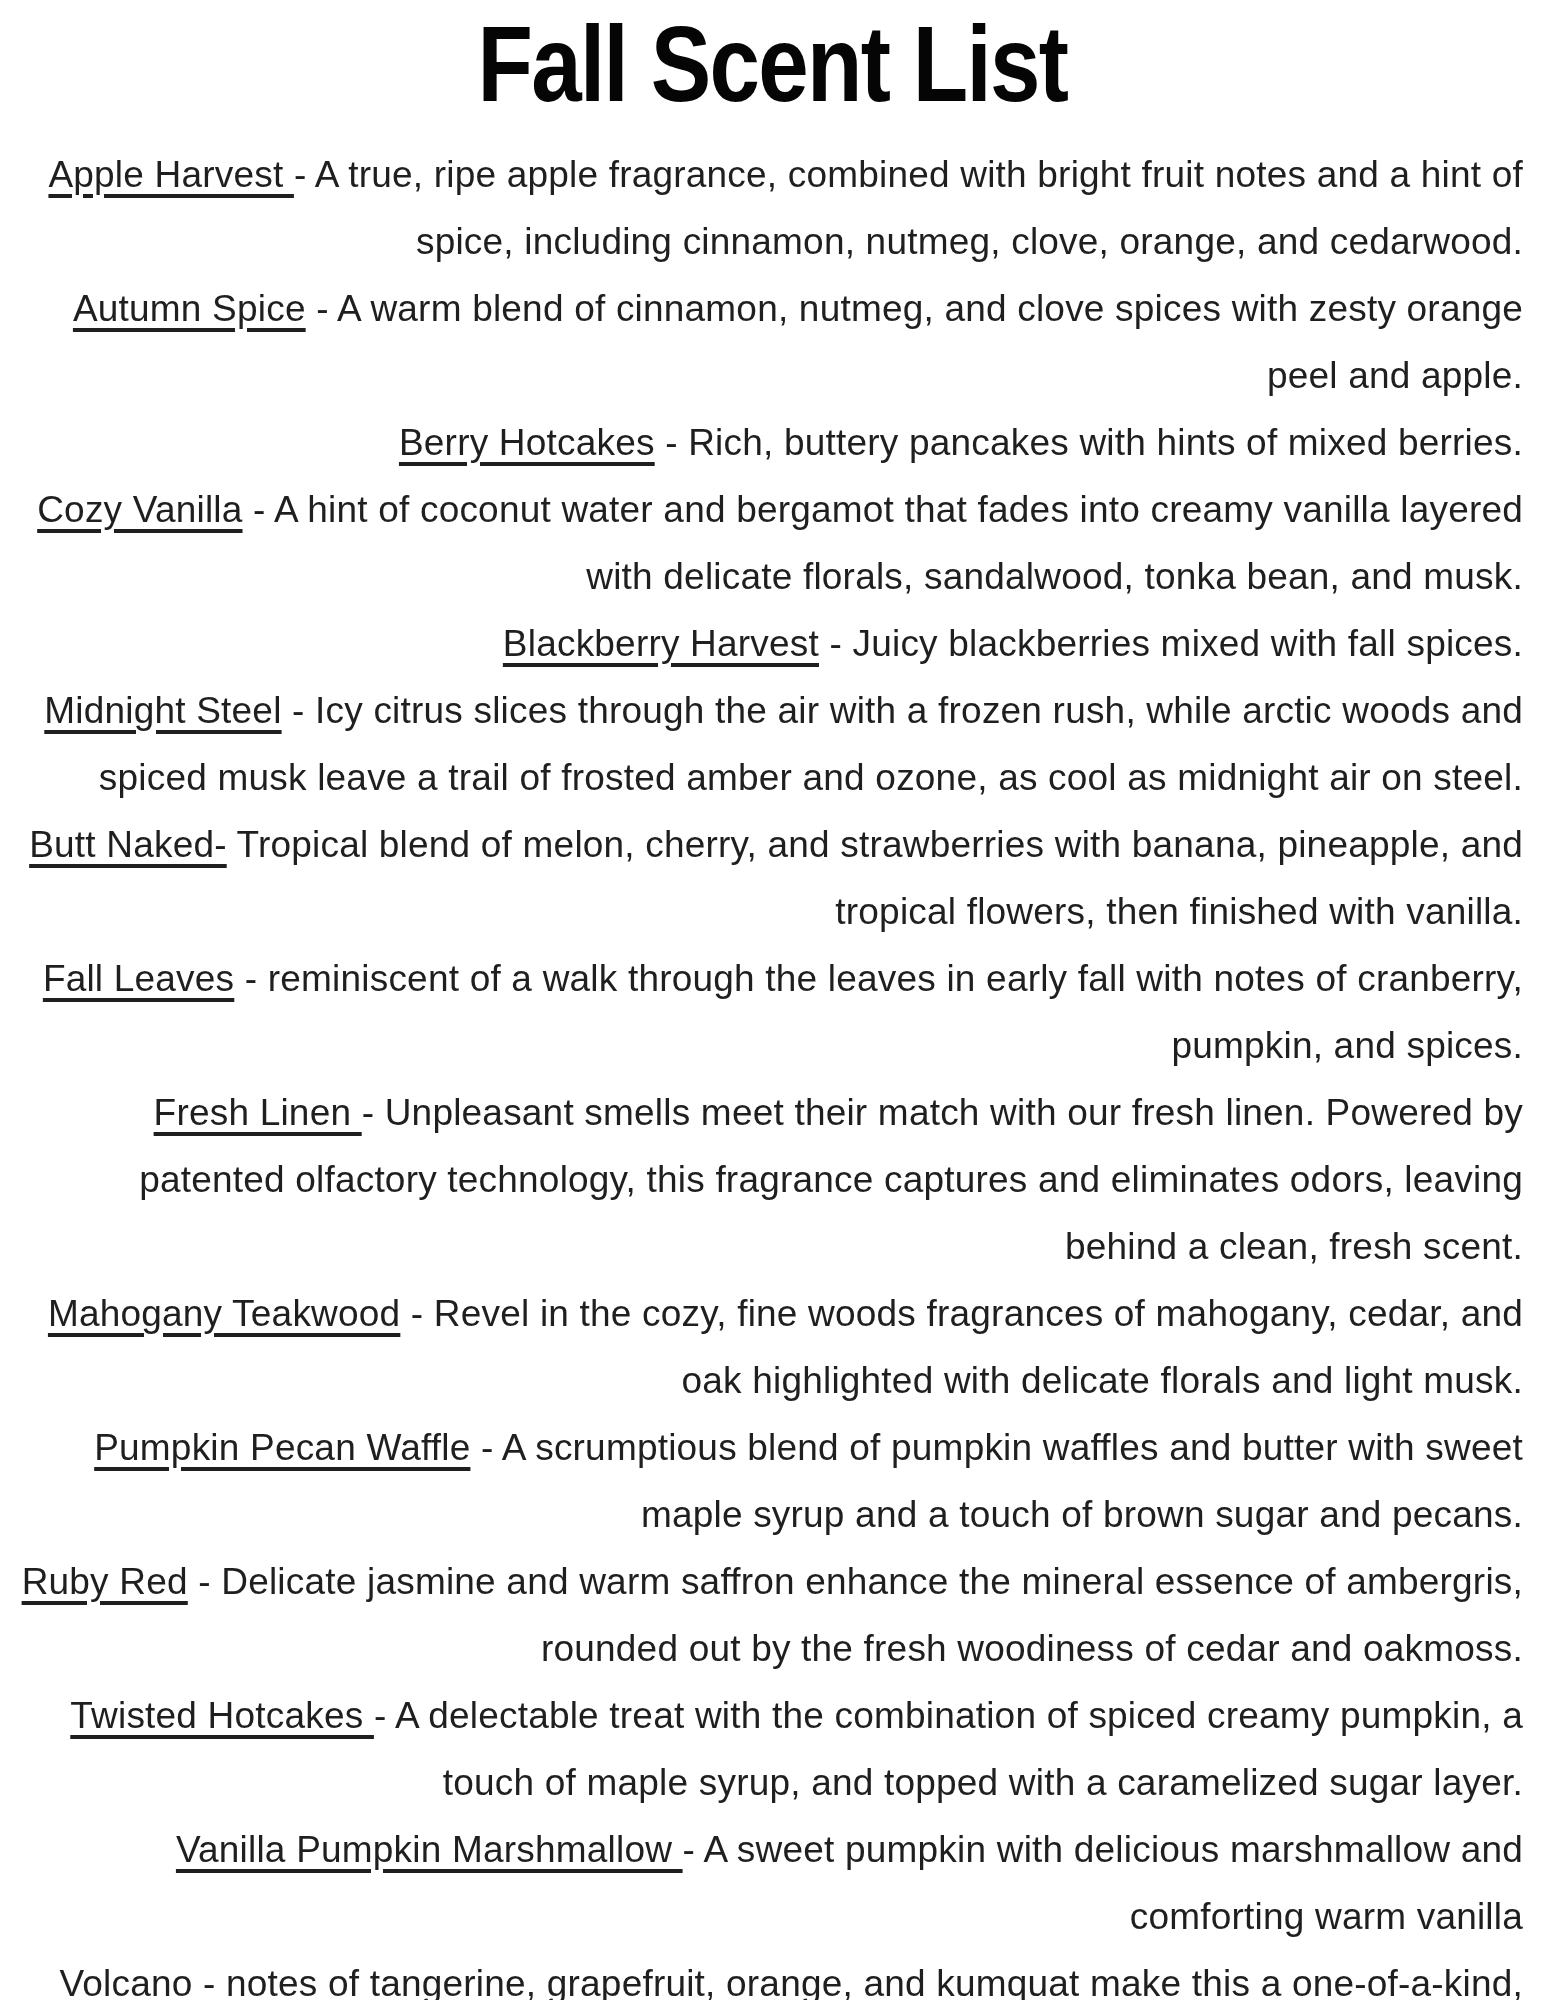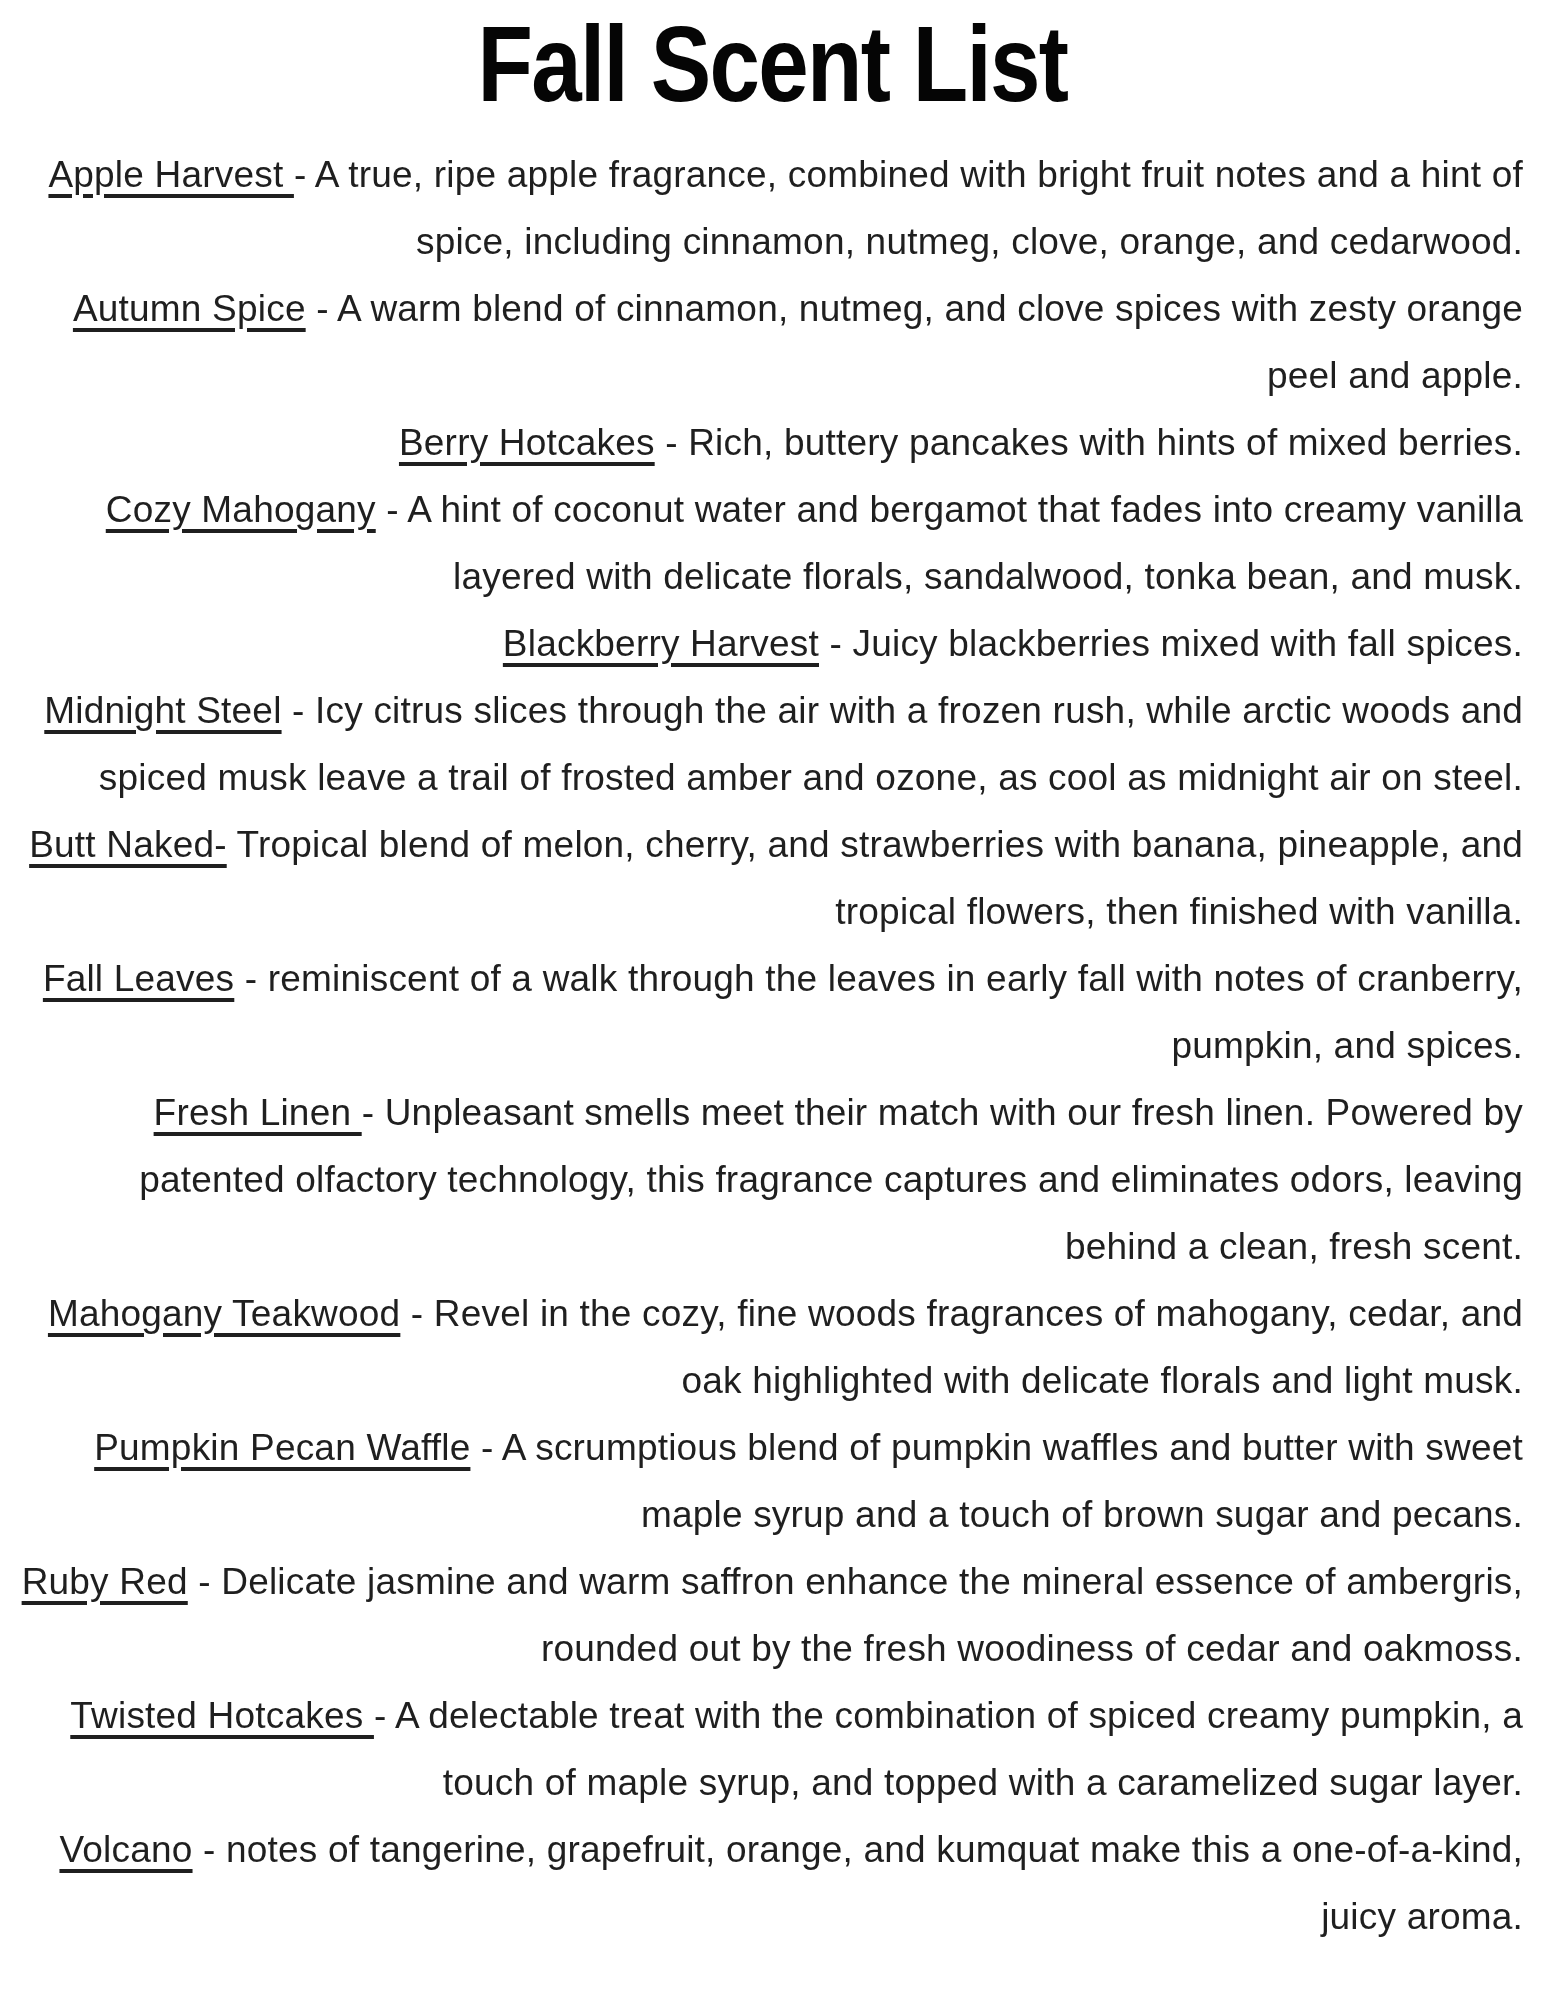--- a/index.html
+++ b/index.html
@@ -56,38 +56,39 @@
 <div class="page">
   <h1 class="doc-title">Fall Scent List</h1>
 
   <div class="scent-list" id="scent-list">
     <p class="entry"><span class="scent-name">Apple Harvest </span><span class="scent-rest">- A true, ripe apple fragrance, combined with bright fruit notes and a hint of spice, including cinnamon, nutmeg, clove, orange, and cedarwood.</span></p>
 
     <p class="entry"><span class="scent-name">Autumn Spice</span><span class="scent-rest"> - A warm blend of cinnamon, nutmeg, and clove spices with zesty orange peel and apple.</span></p>
 
     <p class="entry"><span class="scent-name">Berry Hotcakes</span><span class="scent-rest"> - Rich, buttery pancakes with hints of mixed berries.</span></p>
 
-    <p class="entry"><span class="scent-name">Cozy Mahogany</span><span class="scent-rest"> - A hint of coconut water and bergamot that fades into creamy vanilla layered with delicate florals, sandalwood, tonka bean, and musk.</span></p>
+    <p class="entry"><span class="scent-name">Cozy Vanilla</span><span class="scent-rest"> - A hint of coconut water and bergamot that fades into creamy vanilla layered with delicate florals, sandalwood, tonka bean, and musk.</span></p>
 
     <p class="entry"><span class="scent-name">Blackberry Harvest</span><span class="scent-rest"> - Juicy blackberries mixed with fall spices.</span></p>
 
     <p class="entry"><span class="scent-name">Midnight Steel</span><span class="scent-rest"> - Icy citrus slices through the air with a frozen rush, while arctic woods and spiced musk leave a trail of frosted amber and ozone, as cool as midnight air on steel.</span></p>
 
     <p class="entry"><span class="scent-name">Butt Naked-</span><span class="scent-rest"> Tropical blend of melon, cherry, and strawberries with banana, pineapple, and tropical flowers, then finished with vanilla.</span></p>
 
     <p class="entry"><span class="scent-name">Fall Leaves</span><span class="scent-rest"> - reminiscent of a walk through the leaves in early fall with notes of cranberry, pumpkin, and spices.</span></p>
 
     <p class="entry"><span class="scent-name">Fresh Linen </span><span class="scent-rest">- Unpleasant smells meet their match with our fresh linen. Powered by patented olfactory technology, this fragrance captures and eliminates odors, leaving behind a clean, fresh scent.</span></p>
 
     <p class="entry"><span class="scent-name">Mahogany Teakwood</span><span class="scent-rest"> - Revel in the cozy, fine woods fragrances of mahogany, cedar, and oak highlighted with delicate florals and light musk.</span></p>
 
 
     <p class="entry"><span class="scent-name">Pumpkin Pecan Waffle</span><span class="scent-rest"> - A scrumptious blend of pumpkin waffles and butter with sweet maple syrup and a touch of brown sugar and pecans.</span></p>
 
     <p class="entry"><span class="scent-name">Ruby Red</span><span class="scent-rest"> - Delicate jasmine and warm saffron enhance the mineral essence of ambergris, rounded out by the fresh woodiness of cedar and oakmoss.</span></p>
 
     <p class="entry"><span class="scent-name">Twisted Hotcakes </span><span class="scent-rest">- A delectable treat with the combination of spiced creamy pumpkin, a touch of maple syrup, and topped with a caramelized sugar layer.</span></p>
 
+    <p class="entry"><span class="scent-name">Vanilla Pumpkin Marshmallow </span><span class="scent-rest">- A sweet pumpkin with delicious marshmallow and comforting warm vanilla</span></p>
 
     <p class="entry"><span class="scent-name">Volcano</span><span class="scent-rest"> - notes of tangerine, grapefruit, orange, and kumquat make this a one-of-a-kind, juicy aroma.</span></p>
   </div>
 
 </div>
 
 </body></html>

